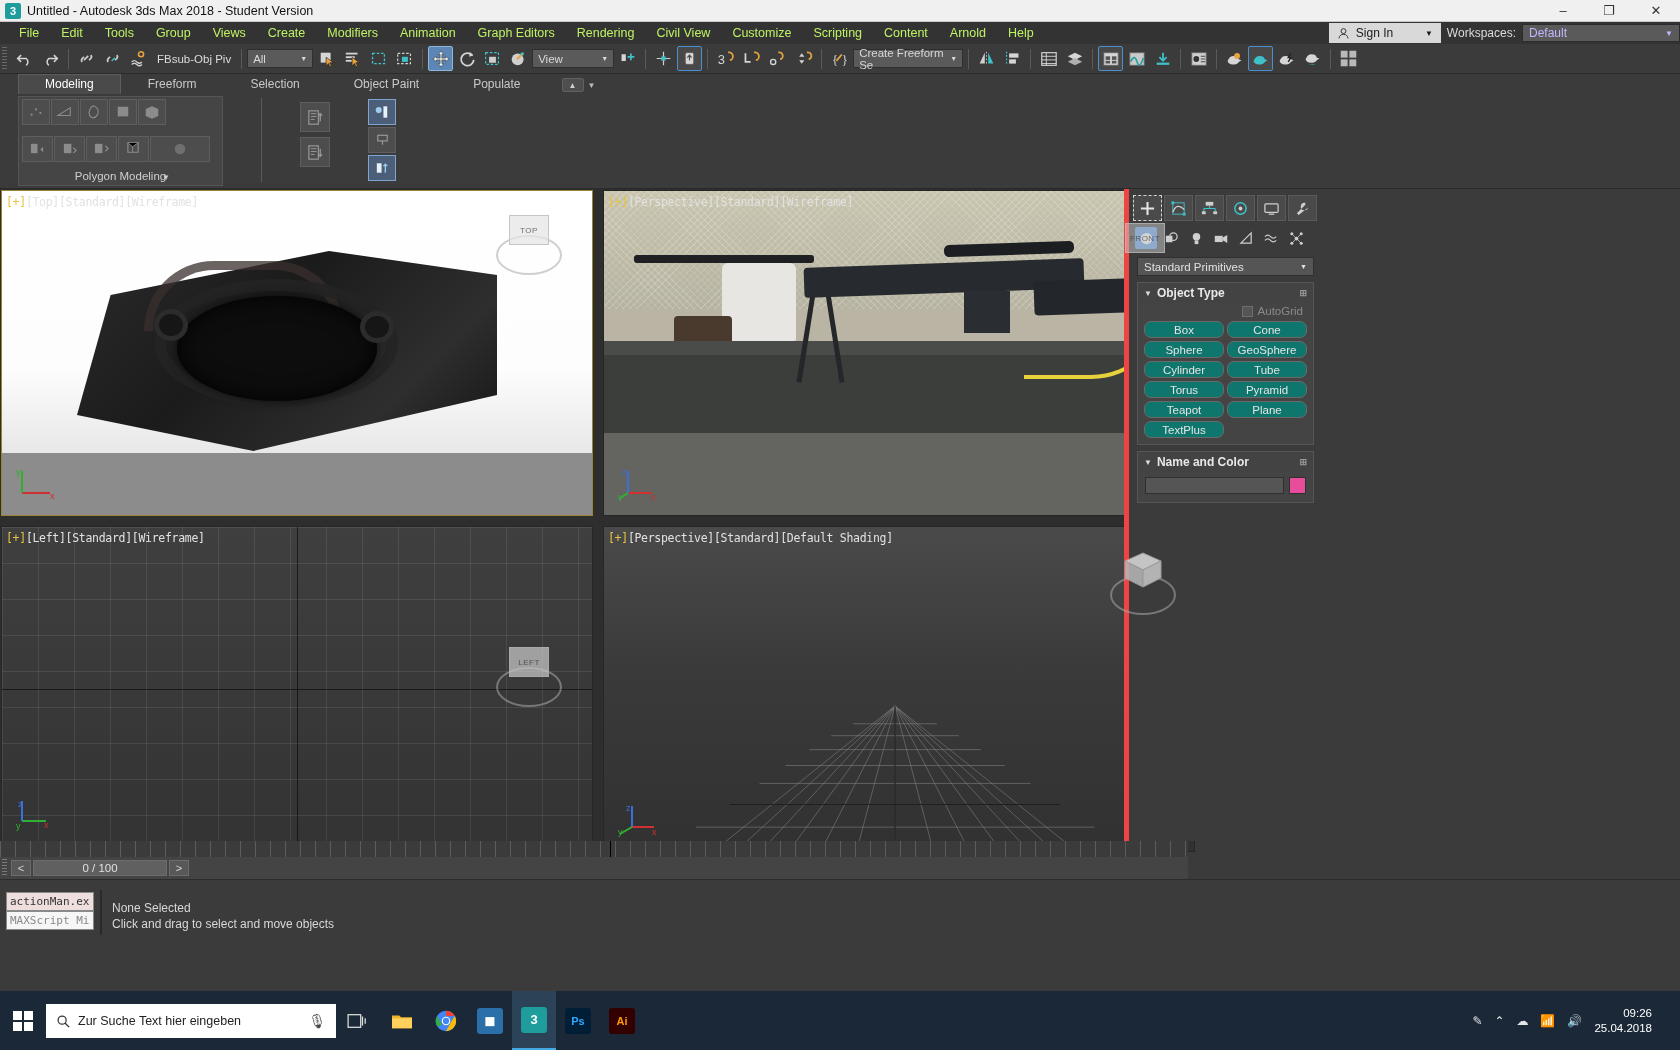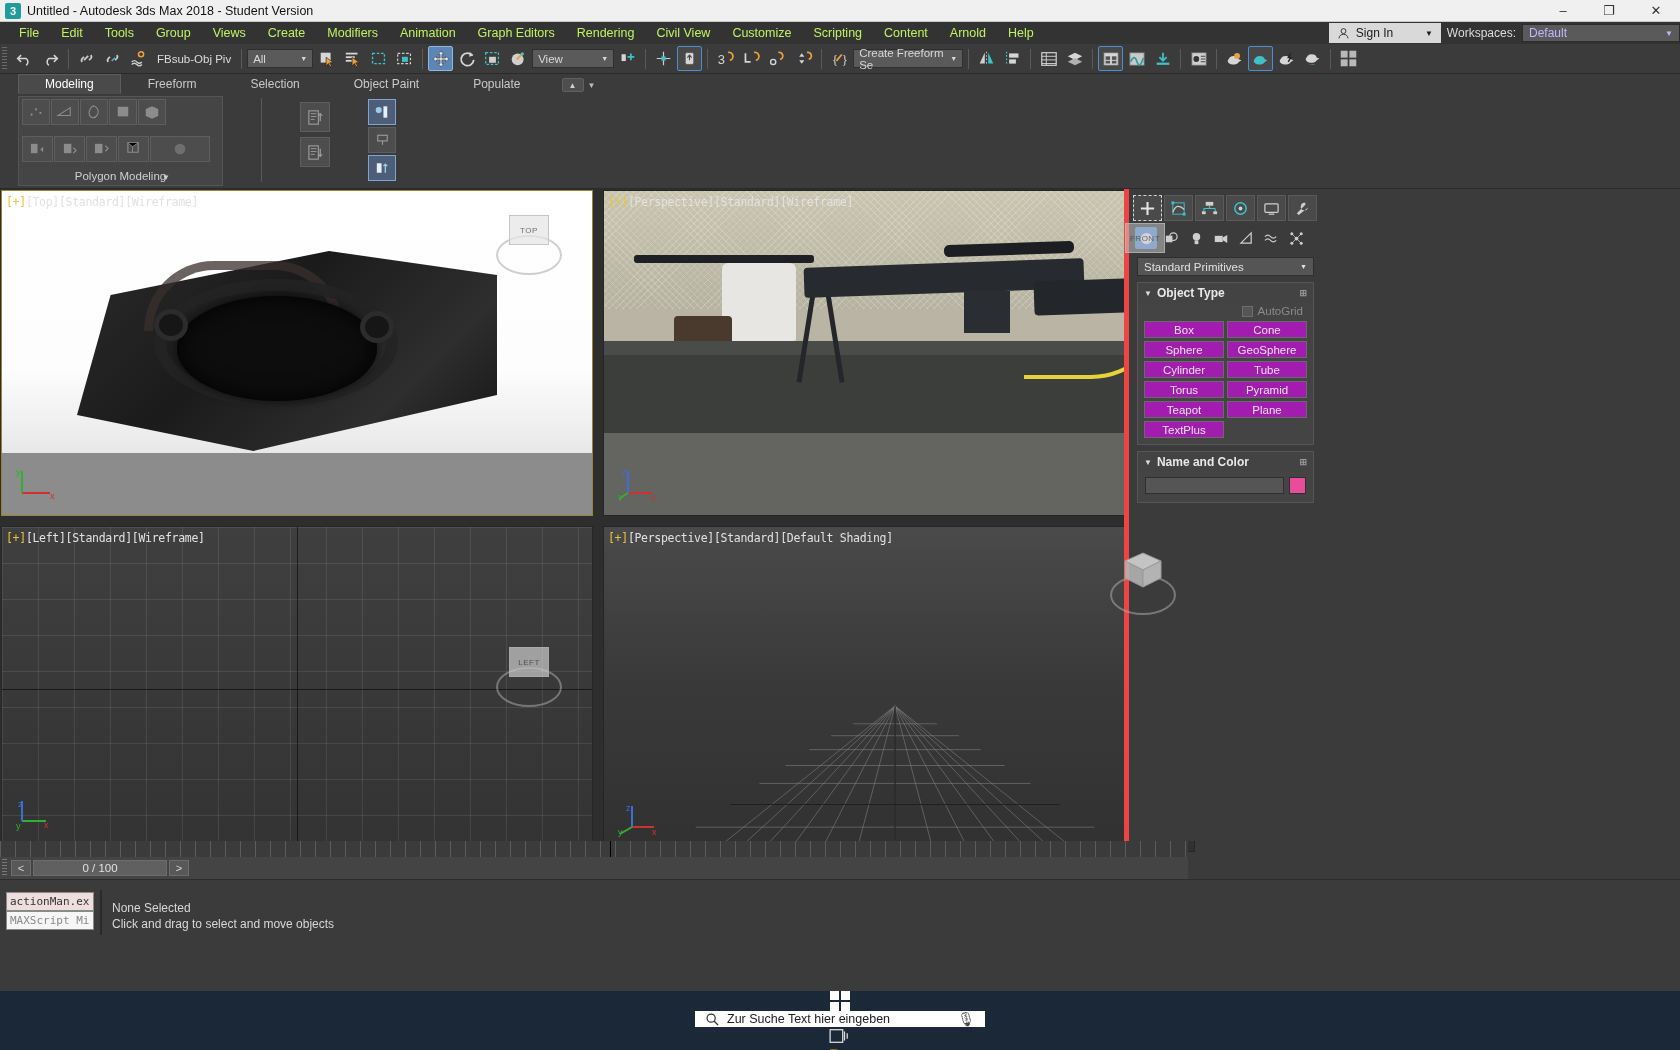--- a/index.html
+++ b/index.html
@@ -146,21 +146,21 @@
   .cp-dropdown .caret{margin-left:auto;font-size:7px;}
   .rollout{margin:0 8px 6px;background:#444444;border:1px solid #565656;}
   .rollout-hd{display:flex;align-items:center;gap:5px;padding:3px 6px;font-size:12px;color:#e8e8e8;
      font-weight:bold;background:#434343;}
   .rollout-hd .tri{font-size:8px;color:#ddd;}
   .rollout-hd .pin{margin-left:auto;font-size:9px;color:#9a9a9a;}
   .autogrid{display:flex;align-items:center;justify-content:flex-end;gap:5px;padding:2px 10px 4px;
      font-size:11.5px;color:#8a8a8a;}
   .cb{width:11px;height:11px;background:#555;border:1px solid #6d6d6d;}
   .objgrid{display:grid;grid-template-columns:1fr 1fr;gap:3px;padding:0 6px 6px;}
-  .objbtn{height:17px;background:#a21caf;border:1px solid #6a6a6a;border-radius:0;color:#e4e4e4;
+  .objbtn{height:17px;background:#0f766e;border:1px solid #6a6a6a;border-radius:7px;color:#e4e4e4;
      font-size:11.5px;display:flex;align-items:center;justify-content:center;}
   .namecolor{display:flex;gap:5px;padding:5px 7px 8px;}
   .name-field{flex:1;height:17px;background:#555;border:1px solid #2f2f2f;}
   .color-sw{width:17px;height:17px;background:#e84d9c;border:1px solid #2f2f2f;}
 
   
   .timeline{position:absolute;left:0;top:841px;width:1188px;height:16px;background:#3b3b3b;
      background-image:repeating-linear-gradient(to right,#5c5c5c 0 1px, transparent 1px 15px);}
   .tl-marker{position:absolute;left:610px;top:0;width:1px;height:100%;background:#000;}
   .trackbar{position:absolute;left:0;top:857px;width:1188px;height:22px;background:#444444;display:flex;align-items:center;}
@@ -173,21 +173,21 @@
   
   .statusbar{position:absolute;left:0;top:879px;width:1680px;height:112px;background:#3b3b3b;border-top:1px solid #2c2c2c;}
   .mxs{position:absolute;left:6px;top:12px;width:88px;}
   .mxs-line{height:19px;background:#eedede;border:1px solid #8a8a8a;font-family:"DejaVu Sans Mono",monospace;
      font-size:11px;color:#333;display:flex;align-items:center;padding:0 3px;overflow:hidden;white-space:nowrap;}
   .mxs-line.second{background:#f6f6f6;color:#8a8a8a;}
   .statusdiv{position:absolute;left:100px;top:10px;width:2px;height:45px;background:#2a2a2a;}
   .status-text{position:absolute;left:112px;font-size:12px;color:#d8d8d8;}
 
   
-  .taskbar{position:absolute;left:0;top:991px;width:1680px;height:59px;background:#1b2838;display:flex;align-items:center;flex-direction:column;}
+  .taskbar{position:absolute;left:0;top:991px;width:1680px;height:59px;background:#1b2838;display:flex;align-items:center;}
   .tb-start{width:46px;height:100%;display:flex;align-items:center;justify-content:center;}
   .win-logo{width:20px;height:20px;display:grid;grid-template-columns:1fr 1fr;grid-template-rows:1fr 1fr;gap:2px;}
   .win-logo i{background:#fff;display:block;}
   .tb-search{width:290px;height:34px;background:#fff;display:flex;align-items:center;padding:0 10px;gap:8px;}
   .tb-search .st{font-size:12.5px;color:#222;}
   .tb-search .mic{margin-left:auto;color:#444;font-size:14px;}
   .tb-app{width:44px;height:100%;display:flex;align-items:center;justify-content:center;}
   .tb-app .sq{width:26px;height:26px;border-radius:3px;display:flex;align-items:center;justify-content:center;
      font-size:13px;color:#fff;font-weight:bold;}
   .tb-app.active{background:#2c4257;border-bottom:2px solid #44a8e0;}

